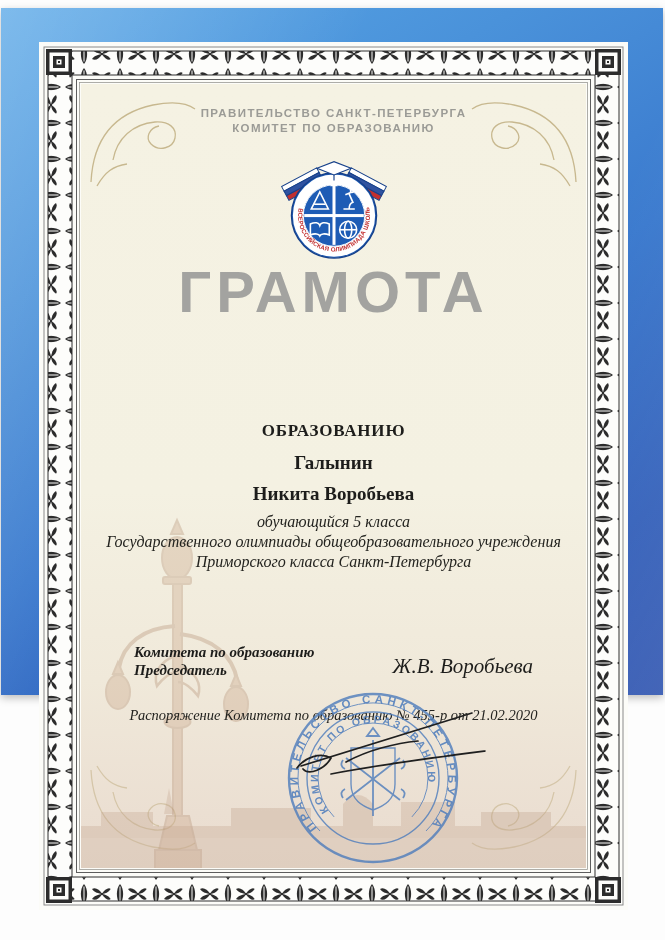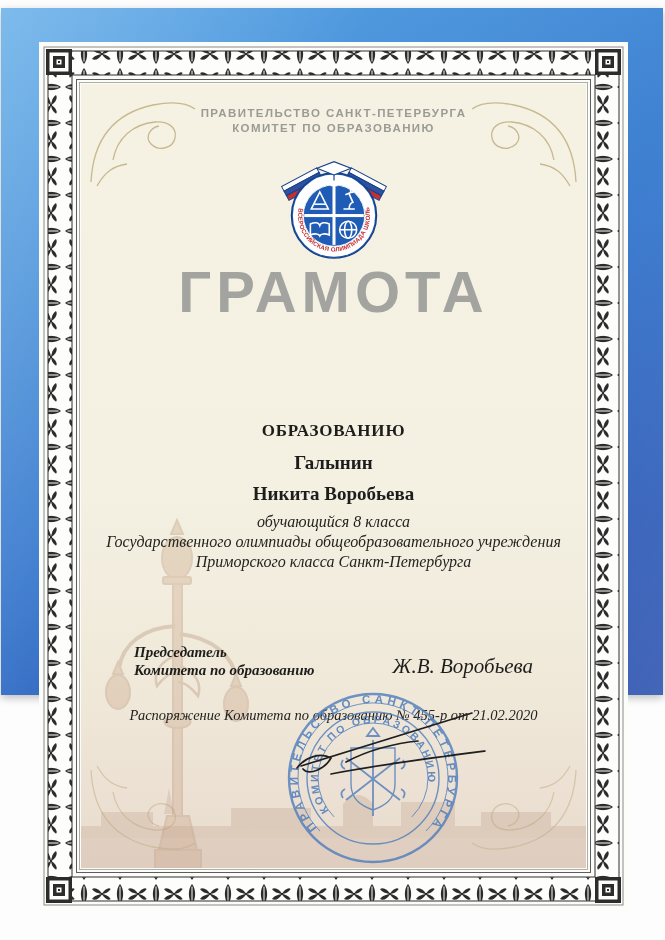--- a/index.html
+++ b/index.html
@@ -181,29 +181,29 @@
           <div class="big-title">ГРАМОТА</div>
 
           <div class="award-label">ОБРАЗОВАНИЮ</div>
 
           <div class="names">
             <div class="name">Галынин</div>
             <div class="name">Никита Воробьева</div>
           </div>
 
           <div class="details">
-            <div class="detail">обучающийся 8 класса</div>
+            <div class="detail">обучающийся 5 класса</div>
             <div class="detail">Государственного олимпиады общеобразовательного учреждения</div>
             <div class="detail">Приморского класса Санкт-Петербурга</div>
           </div>
 
           <div class="sig-row">
             <div>
+              <div class="sig-pos">Комитета по образованию</div>
               <div class="sig-pos">Председатель</div>
-              <div class="sig-pos">Комитета по образованию</div>
             </div>
             <div class="sig-name">Ж.В. Воробьева</div>
           </div>
 
           <div class="decree">Распоряжение Комитета по образованию № 455-р от 21.02.2020</div>
         </div>
 
         <svg class="stamp-svg" width="180" height="180" viewBox="0 0 180 180">
           <g opacity="0.8" stroke="#4d7cbc" fill="none">
             <circle cx="90" cy="90" r="84" stroke-width="2.4"></circle>

